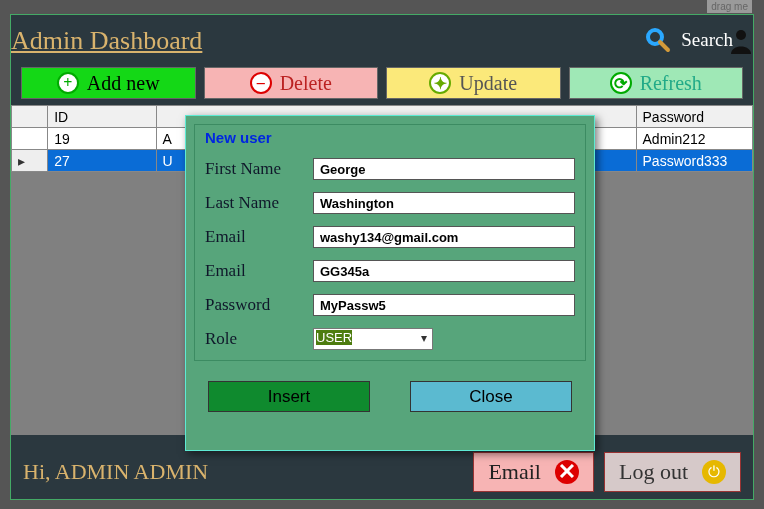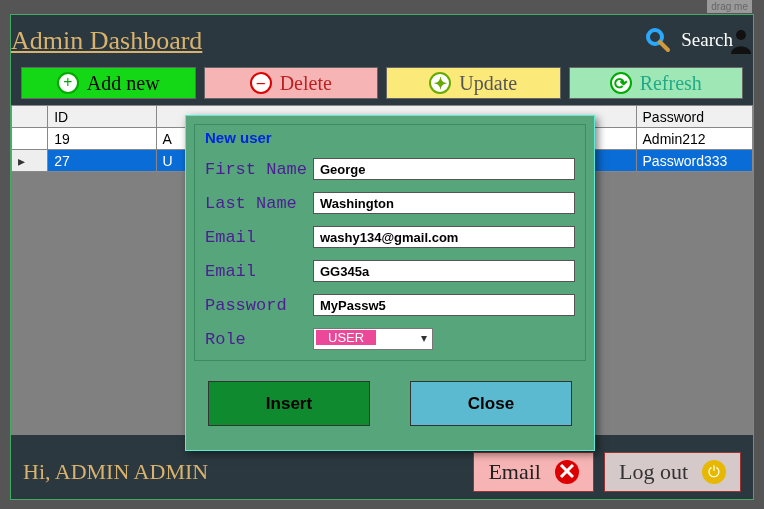--- a/index.html
+++ b/index.html
@@ -129,46 +129,46 @@
     padding: 4px 10px 10px 10px;
   }
   .modal-title {
     color: #0026e0; font-family: Tahoma, sans-serif; font-weight: bold;
     font-size: 15px;
   }
   .form-row {
     display: flex; align-items: center; margin-top: 12px;
   }
   .form-label {
-    width: 108px; color: #4c1d95; font-family: Liberation Mono, monospace; font-size: 17px;
+    width: 108px; color: #0f172a; font-family: Liberation Serif, serif; font-size: 17px;
   }
   .form-input {
     flex: 1; height: 22px; border: 1px solid #555;
     background: #fff; font-size: 13px; font-weight: bold;
     padding: 0 6px; font-family: Tahoma, sans-serif;
   }
-  .sel-inner { background: #ec4899; color: #fff; padding: 0 12px; display: inline-block; }
+  .sel-inner { background: #4d7c0f; color: #fff; padding: 0 0; display: inline-block; }
   .select-wrap { position: relative; width: 120px; }
   .select-wrap::after {
     content: "▾"; position: absolute; right: 6px; top: 3px;
     color: #333; font-size: 12px; pointer-events: none;
   }
   .select-display {
     height: 22px; border: 1px solid #777; background: #fff;
     padding: 1px 2px; font-size: 13px; font-family: Tahoma, sans-serif;
   }
 
   .modal-buttons {
     display: flex; gap: 40px; padding: 12px 22px 14px 22px;
   }
   .mbtn {
-    flex: 1; height: 45px;
+    flex: 1; height: 31px;
     border: 1px solid #333;
     display: flex; align-items: center; justify-content: center;
-    font-family: Tahoma, sans-serif; font-weight: bold; font-size: 17px;
+    font-family: Tahoma, sans-serif; font-weight: normal; font-size: 17px;
   }
   .mbtn-insert { background: #0f8a2e; color: #000; }
   .mbtn-close { background: #5bbad0; color: #000; }
 </style>
 </head>
 <body>
 
 <div class="drag-tag">drag me</div>
 
 <div class="window">

